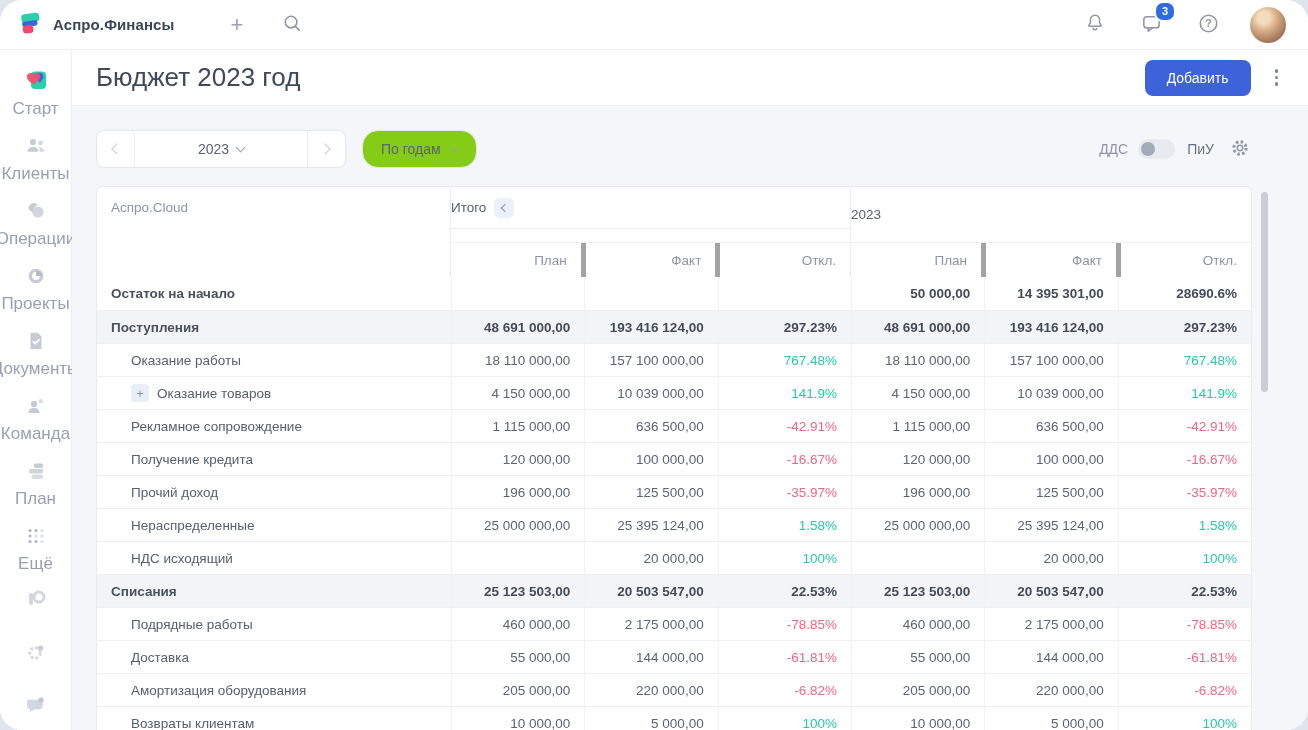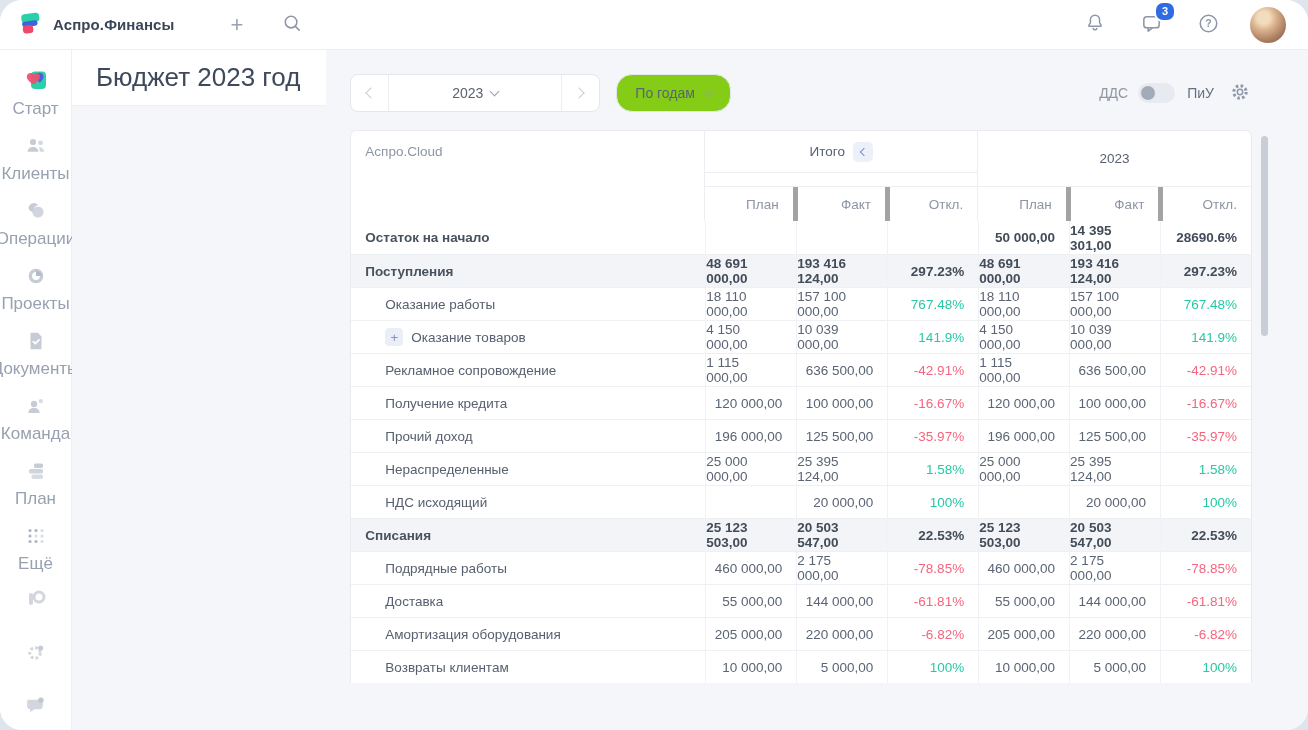--- a/index.html
+++ b/index.html
@@ -20,21 +20,21 @@
   .avatar { width:36px; height:36px; border-radius:50%; cursor:pointer; border:none;
             background: radial-gradient(circle at 38% 30%, #f2dcbe 0 18%, #d9b08c 38%, #a3775a 72%, #7d5a44 100%); }
 
   
   .layout { display:flex; height:680px; }
   .sidebar { width:72px; border-right:1px solid #edeff3; background:#fff; display:flex; flex-direction:column; align-items:center; padding-top:10px; flex:none; }
   .side-item { width:100%; display:flex; flex-direction:column; align-items:center; gap:3px; padding:7px 0 8px; cursor:pointer; background:none; border:none; }
   .side-label { font-size:17px; color:#98a1b0; }
   .sidebar-footer { margin-top:auto; display:flex; flex-direction:column; align-items:center; gap:20px; padding-bottom:16px; }
 
-  .main { flex:1; min-width:0; display:flex; flex-direction:row; background:#f5f6f9; position:relative; }
+  .main { flex:1; min-width:0; display:flex; flex-direction:column; background:#f5f6f9; position:relative; }
 
   
   .page-header { height:56px; background:#fff; display:flex; align-items:center; justify-content:space-between; padding:0 26px 0 24px; border-bottom:1px solid #eef0f4; }
   .page-title { font-size:26px; font-weight:500; color:#3e4a5b; }
   .header-actions { display:flex; align-items:center; gap:20px; }
   .add-btn { background:#3c63d9; color:#fff; border:none; border-radius:8px; font-size:14px; padding:10px 22px; cursor:pointer; font-family:inherit; }
   .kebab { display:flex; flex-direction:column; gap:3px; background:none; border:none; cursor:pointer; padding:4px; }
   .kebab i { width:3.5px; height:3.5px; border-radius:50%; background:#7c8596; }
 
   
@@ -56,21 +56,21 @@
   .toggle .knob { position:absolute; left:3px; top:3px; width:14px; height:14px; border-radius:50%; background:#a2abb8; }
   .piu-label { font-size:14px; color:#667084; margin-left:2px; }
   .gear-btn { background:none; border:none; cursor:pointer; display:flex; padding:2px; margin-left:4px; }
 
   
   .table-card { background:#fff; border:1px solid #e9ebef; border-bottom:none; border-radius:6px 6px 0 0; overflow:hidden; }
   .thead { display:grid; grid-template-columns:354px 1fr 1fr; }
   .th-entity { border-right:1px solid #eceef2; padding:13px 14px; font-size:13.5px; color:#8d95a4; }
   .th-group { display:flex; flex-direction:column; }
   .th-group.total { border-right:1px solid #eceef2; }
-  .th-group-label { height:42px; display:flex; align-items:center; justify-content:center; gap:8px; font-size:13.5px; color:#57606f; border-bottom:1px solid #eceef2; }
+  .th-group-label { height:42px; display:flex; align-items:center; gap:8px; font-size:13.5px; color:#57606f; border-bottom:1px solid #eceef2; }
   .th-group-label.tall { height:56px; }
   .th-band { height:14px; border-bottom:1px solid #eceef2; }
   .collapse-chip { width:20px; height:20px; background:#ecf0f8; border:none; border-radius:5px; cursor:pointer; display:flex; align-items:center; justify-content:center; }
   .collapse-chip .chev-sm { width:6px; height:6px; border-left:1.6px solid #7d8bd0; border-bottom:1.6px solid #7d8bd0; transform:rotate(45deg); margin-left:2px; }
   .th-cols { display:flex; height:34px; }
   .th-col { flex:1; display:flex; align-items:center; justify-content:flex-end; padding-right:14px; font-size:13.5px; color:#8d95a4; }
   .th-col + .th-col { border-left:5px solid #a3a3a3; }
 
   .tbody .trow { display:grid; grid-template-columns:354px repeat(6,1fr); height:33px; background:#fff; border-top:1px solid #eef0f3; cursor:pointer; }
   .tbody .trow:first-child { border-top:none; }
@@ -255,20 +255,28 @@
               <circle cx="17.2" cy="7.8" r="2.6" fill="#c0c6d0"></circle>
             </svg>
         </button>
       </div>
     </nav>
 
     <div class="main">
 
       <div class="page-header">
         <h1 class="page-title">Бюджет 2023 год</h1>
+        <div class="header-actions">
+          <button class="add-btn">Добавить</button>
+          <button class="kebab">
+              <i></i>
+              <i></i>
+              <i></i>
+            </button>
+        </div>
       </div>
 
       <div class="content">
 
         <div class="filter-bar">
           <div class="pager">
             <button class="pager-btn prev">
                 <span class="chev left"></span>
               </button>
             <button class="year-select">

